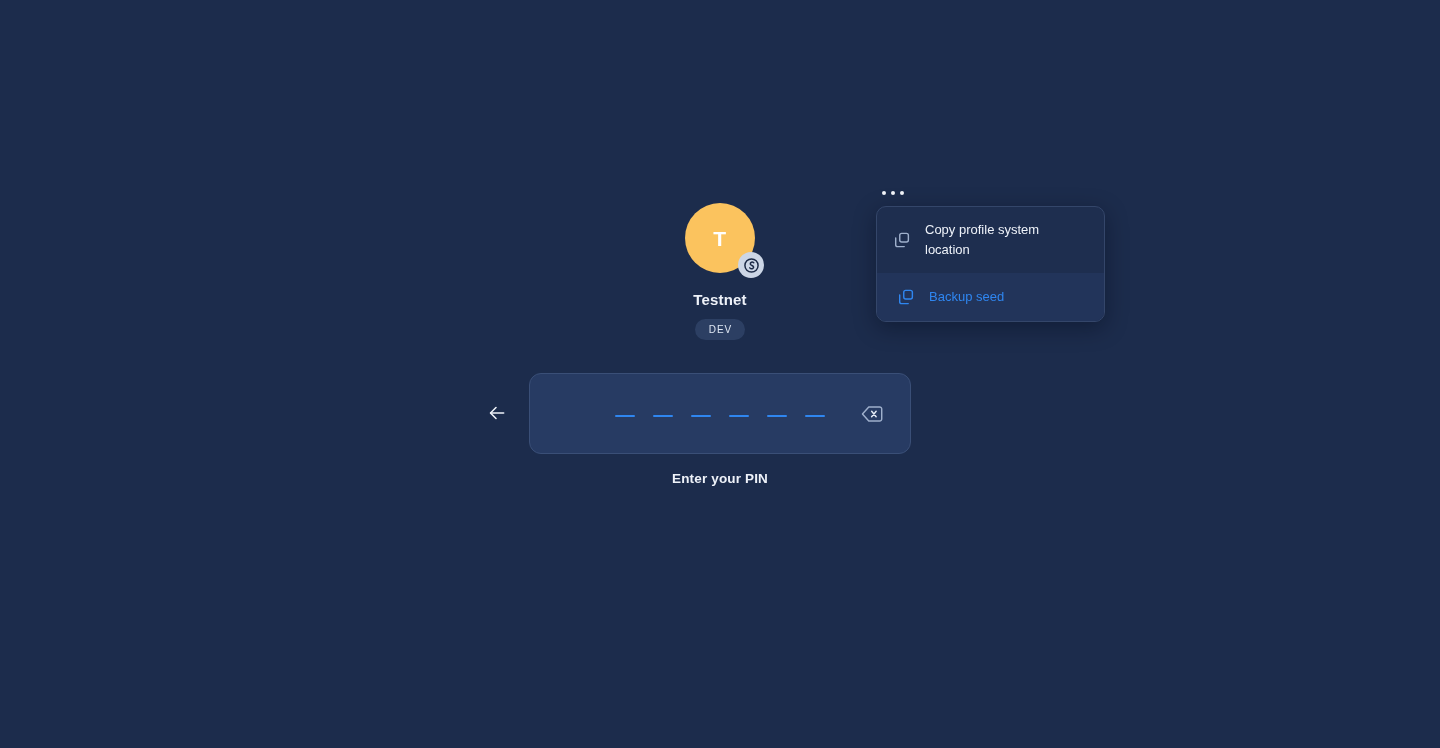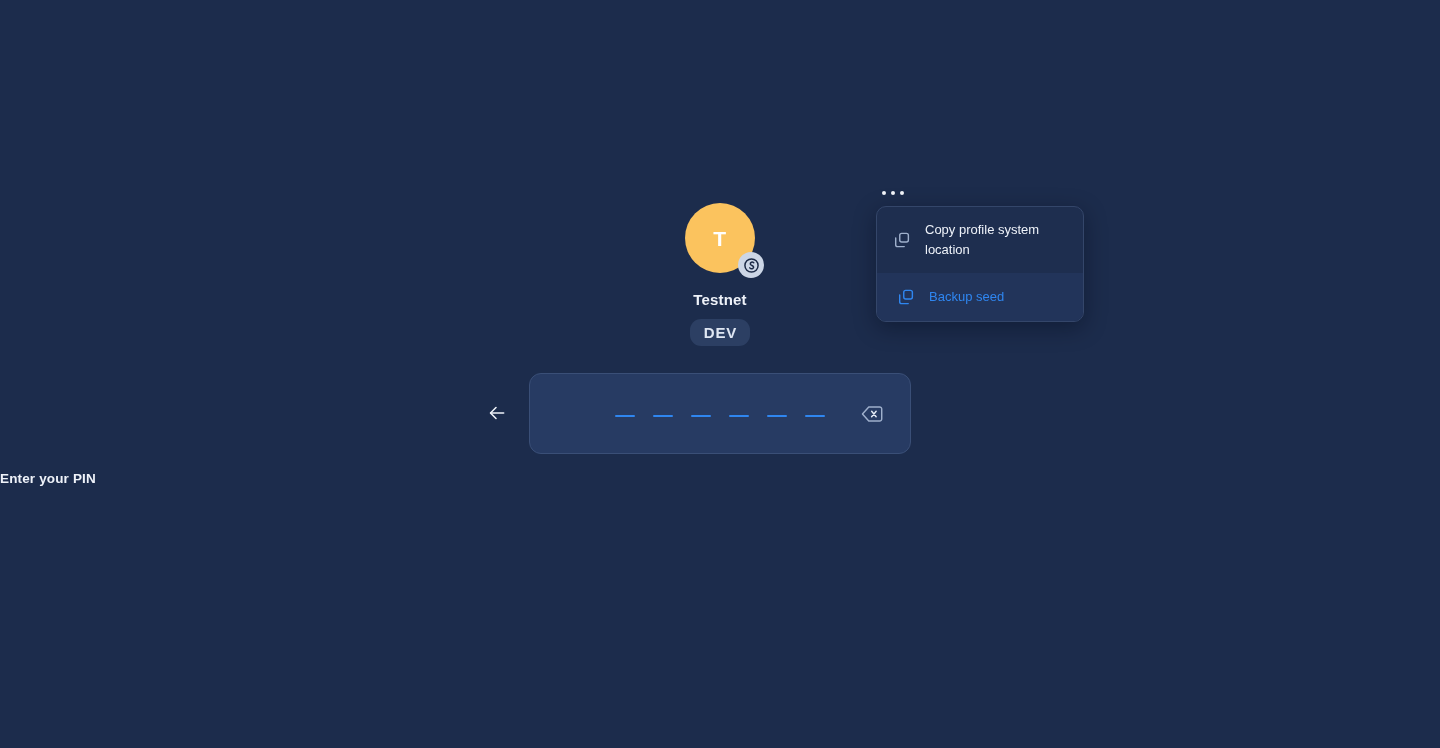--- a/index.html
+++ b/index.html
@@ -79,22 +79,22 @@
     font-weight: bold;
     color: #eef2f9;
     letter-spacing: .2px;
     pointer-events: auto;
   }
 
   .profile-tag {
     margin-top: 11px;
     background: #2c3f63;
     color: #dfe7f3;
-    font-size: 15px;
-    font-weight: bold;
+    font-size: 10px;
+    font-weight: normal;
     letter-spacing: .9px;
     padding: 5px 13px 5px 14px;
     border-radius: 11px;
     pointer-events: auto;
   }
 
   
   .menu-trigger {
     position: absolute;
     left: 876px;
@@ -116,21 +116,21 @@
     border-radius: 50%;
     background: #f2f5fa;
     display: block;
   }
 
   
   .dropdown {
     position: absolute;
     left: 876px;
     top: 206px;
-    width: 208px;
+    width: 229px;
     background: #1e2e4f;
     border: 1px solid #34466a;
     border-radius: 10px;
     overflow: hidden;
     box-shadow: 0 6px 22px rgba(3, 8, 20, .38);
   }
 
   .menu-item {
     display: flex;
     align-items: center;
@@ -228,20 +228,21 @@
     display: flex;
     align-items: center;
     justify-content: center;
   }
 
   .pin-caption {
     position: absolute;
     left: 0;
     top: 471px;
     width: 1440px;
+    text-align: center;
     font-size: 13.5px;
     font-weight: bold;
     color: #eef2f9;
     letter-spacing: .15px;
   }
 </style>
 </head>
 <body>
 
 <div class="stage">

